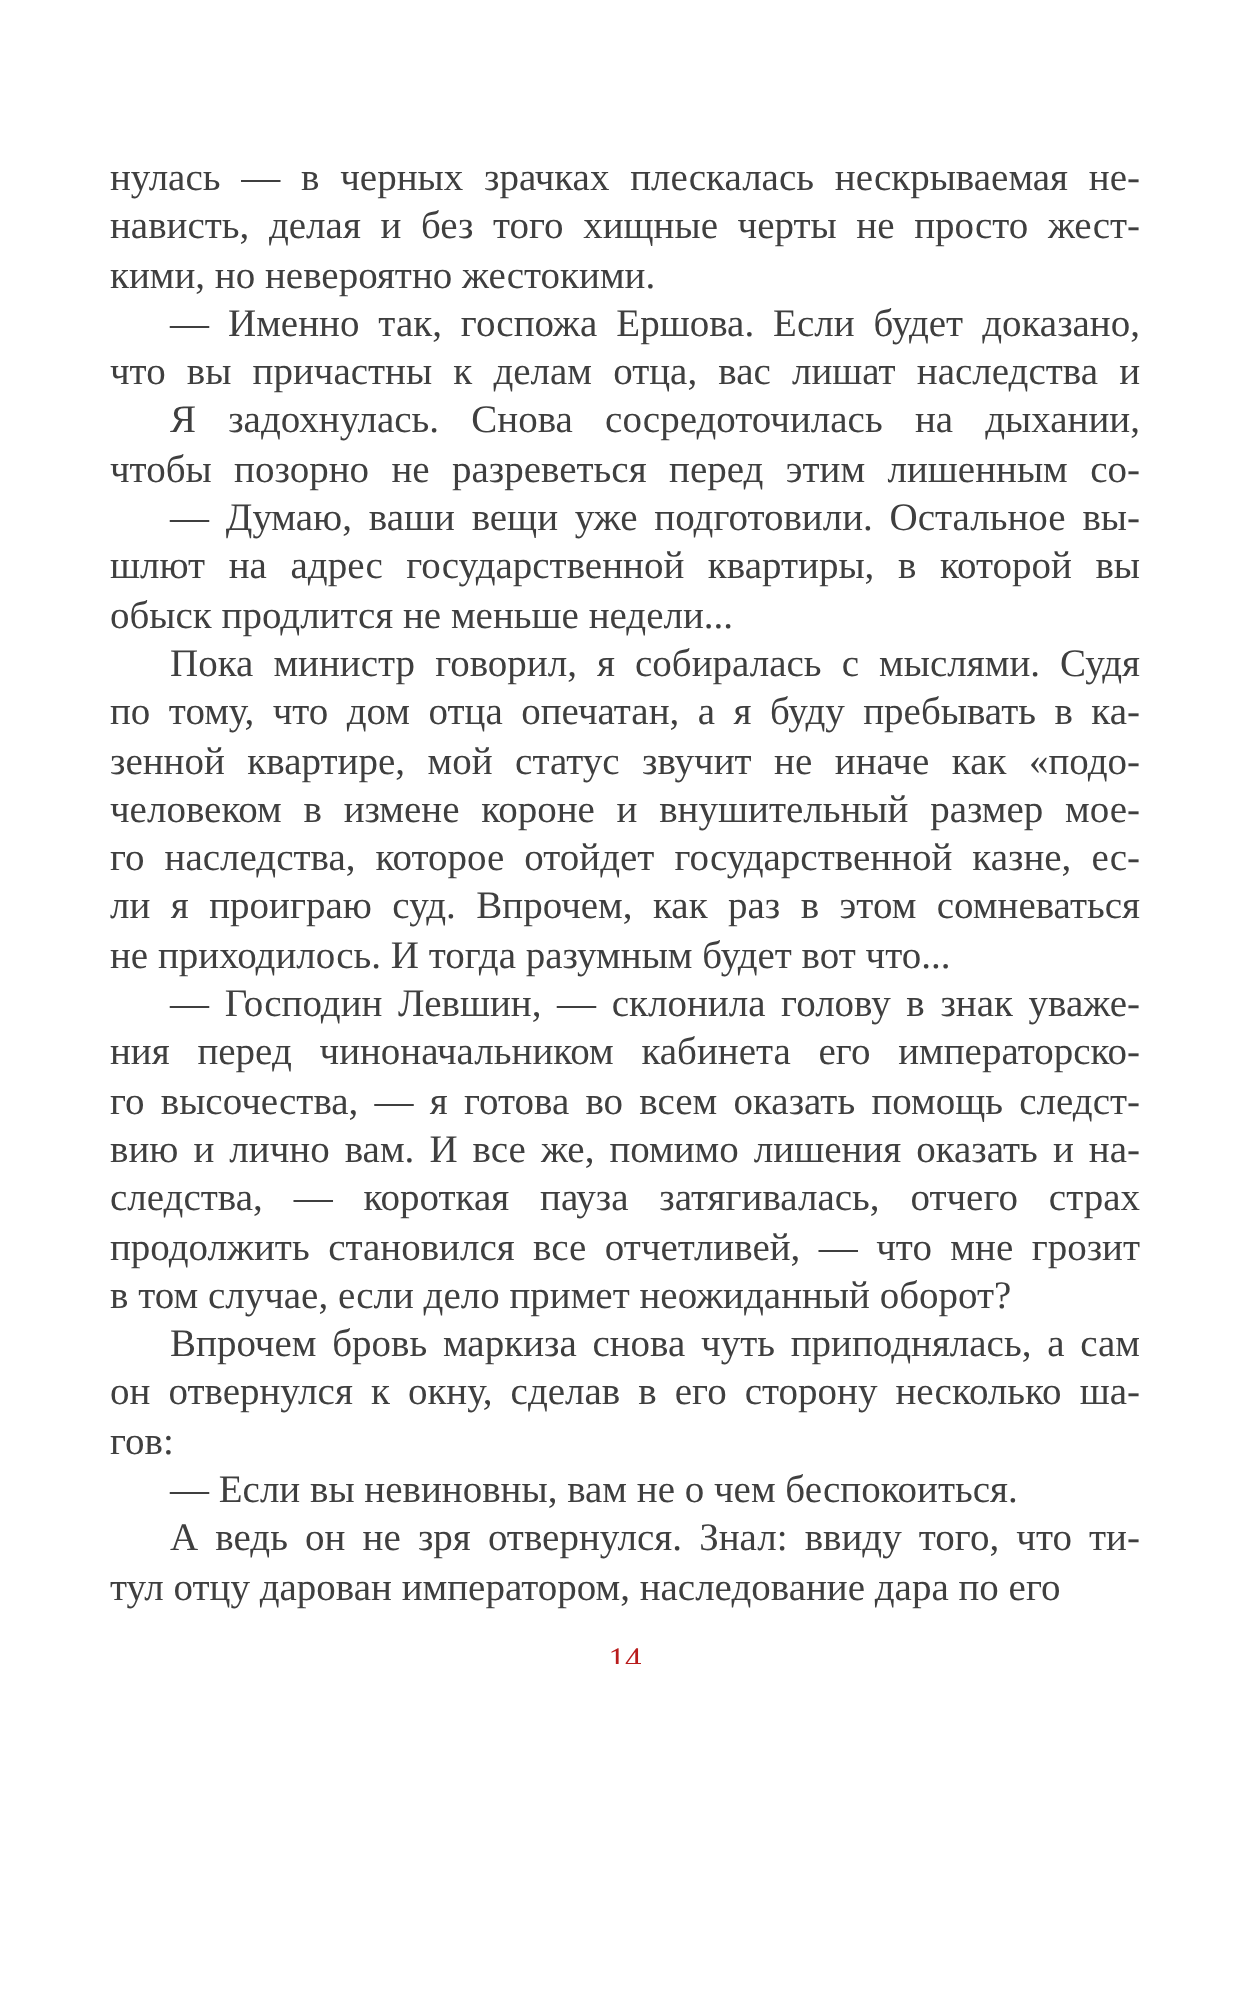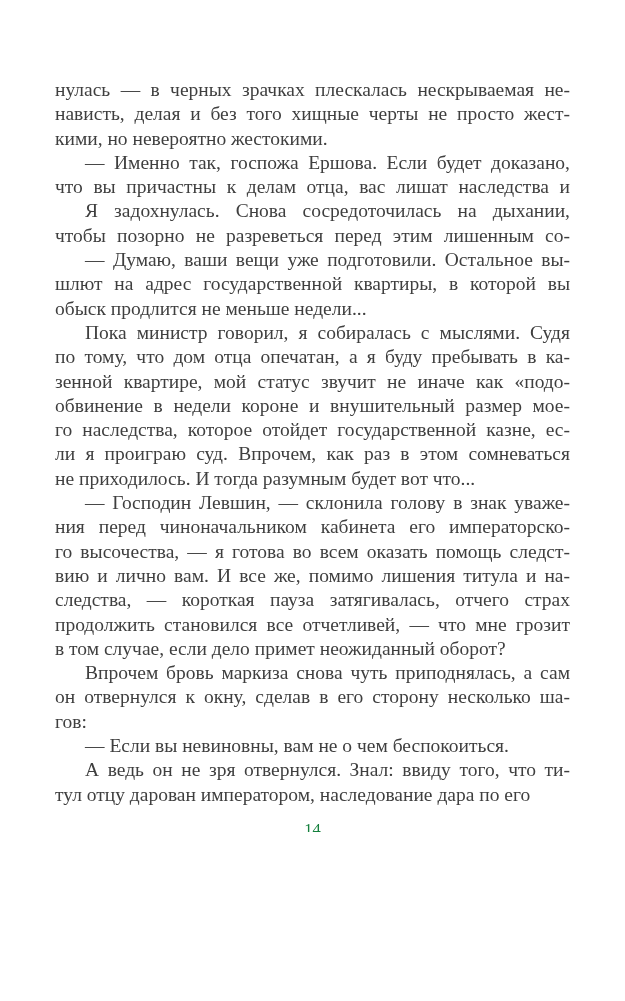--- a/index.html
+++ b/index.html
@@ -36,21 +36,21 @@
   .line-last {
     text-align-last: left;
   }
   .line-indent {
     text-indent: 30px;
   }
   .folio {
     margin-top: 11px;
     text-align: center;
     font-size: 16.5px;
-    color: #15803d;
+    color: #b91c1c;
   }
 </style>
 </head>
 <body>
 
 <div class="book-page">
   <div class="text-block">
       <div class="para">
         <div class="line">нулась — в черных зрачках плескалась нескрываемая не-</div>
         <div class="line">нависть, делая и без того хищные черты не просто жест-</div>
@@ -66,30 +66,30 @@
       </div>
       <div class="para">
         <div class="line line-indent">— Думаю, ваши вещи уже подготовили. Остальное вы-</div>
         <div class="line">шлют на адрес государственной квартиры, в которой вы</div>
         <div class="line line-last">обыск продлится не меньше недели...</div>
       </div>
       <div class="para">
         <div class="line line-indent">Пока министр говорил, я собиралась с мыслями. Судя</div>
         <div class="line">по тому, что дом отца опечатан, а я буду пребывать в ка-</div>
         <div class="line">зенной квартире, мой статус звучит не иначе как «подо-</div>
-        <div class="line">обвинение в недели короне и внушительный размер мое-</div>
+        <div class="line">человеком в измене короне и внушительный размер мое-</div>
         <div class="line">го наследства, которое отойдет государственной казне, ес-</div>
         <div class="line">ли я проиграю суд. Впрочем, как раз в этом сомневаться</div>
         <div class="line line-last">не приходилось. И тогда разумным будет вот что...</div>
       </div>
       <div class="para">
         <div class="line line-indent">— Господин Левшин, — склонила голову в знак уваже-</div>
         <div class="line">ния перед чиноначальником кабинета его императорско-</div>
         <div class="line">го высочества, — я готова во всем оказать помощь следст-</div>
-        <div class="line">вию и лично вам. И все же, помимо лишения титула и на-</div>
+        <div class="line">вию и лично вам. И все же, помимо лишения оказать и на-</div>
         <div class="line">следства, — короткая пауза затягивалась, отчего страх</div>
         <div class="line">продолжить становился все отчетливей, — что мне грозит</div>
         <div class="line line-last">в том случае, если дело примет неожиданный оборот?</div>
       </div>
       <div class="para">
         <div class="line line-indent">Впрочем бровь маркиза снова чуть приподнялась, а сам</div>
         <div class="line">он отвернулся к окну, сделав в его сторону несколько ша-</div>
         <div class="line line-last">гов:</div>
       </div>
       <div class="para">

